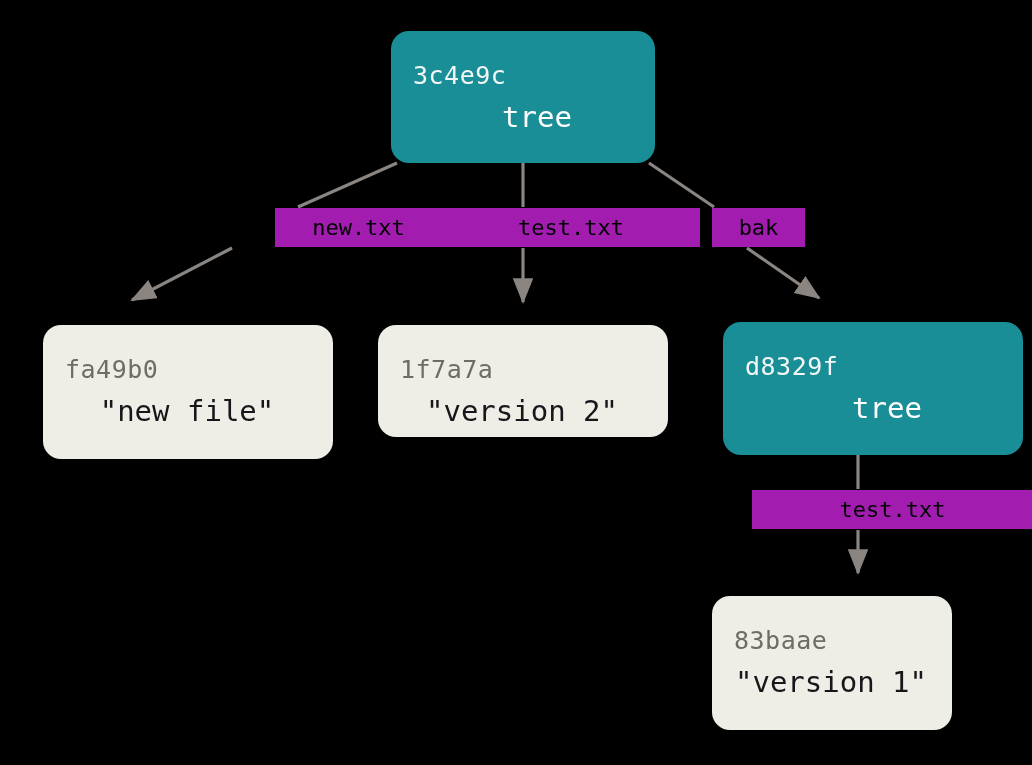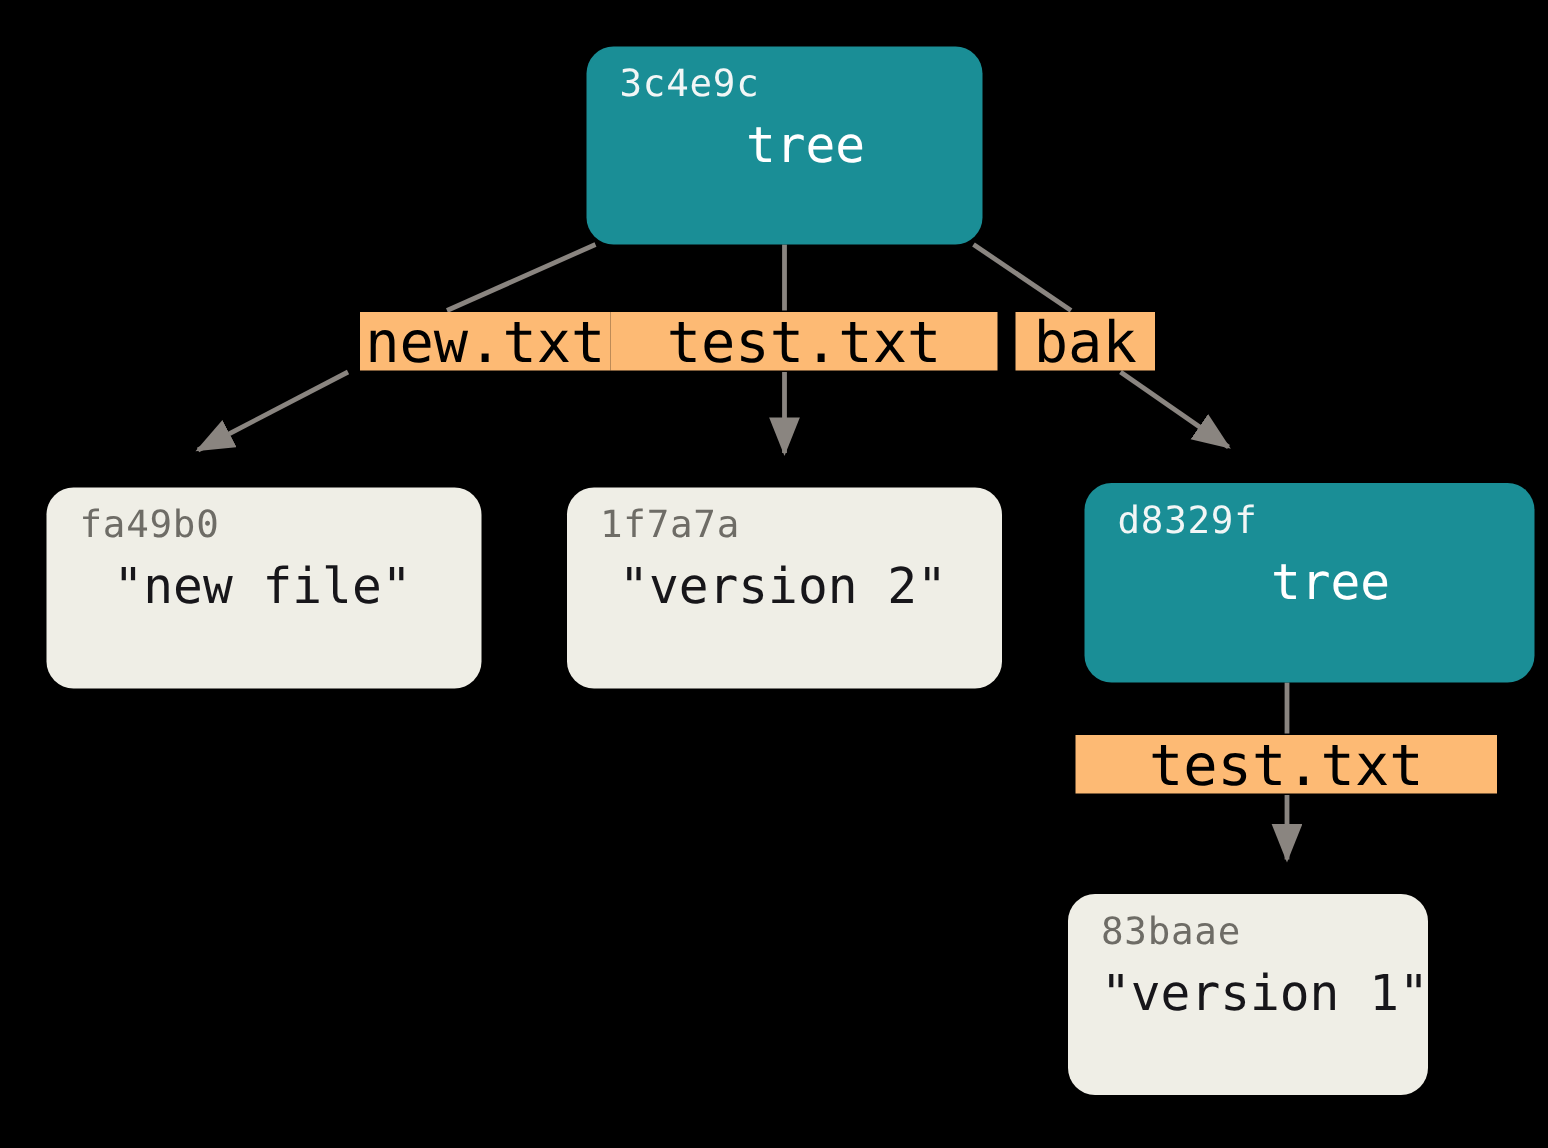--- a/index.html
+++ b/index.html
@@ -30,75 +30,76 @@
     left: 0;
     width: 1032px;
     height: 765px;
     pointer-events: none;
   }
 
   .node {
     position: absolute;
     box-sizing: border-box;
     border-radius: 18px;
-    padding: 10px 20px 0 22px;
+    padding: 30px 20px 0 22px;
     display: block;
     overflow: hidden;
   }
   .node-tree {
     background: #1a8e96;
   }
   .node-blob {
     background: #efeee6;
   }
 
   .node-hash {
     font-size: 25px;
     line-height: 30px;
     letter-spacing: 0.5px;
     white-space: pre;
   }
   .node-tree .node-hash { color: #f2f6f6; }
   .node-blob .node-hash { color: #6e6c66; }
 
   .node-body {
-    font-size: 33px;
+    font-size: 29px;
     line-height: 44px;
     white-space: pre;
     margin-top: 4px;
   }
   .node-tree .node-body {
     color: #ffffff;
     text-align: center;
     padding-left: 26px;
   }
   .node-blob .node-body {
     color: #17161a;
     text-align: center;
     padding-right: 4px;
   }
 
   .edge-label {
     position: absolute;
-    background: #fdba74;
+    background: #a21caf;
     color: #000000;
-    font-size: 38px;
+    font-size: 22px;
     line-height: 38px;
     white-space: pre;
     text-align: center;
     box-sizing: border-box;
     display: flex;
     align-items: center;
     justify-content: center;
+    margin-left: 35px;
   }
 
   
   .n-root      { left: 391px; top: 31px;  width: 264px; height: 132px; }
-  .n-newfile   { left: 31px;  top: 325px; width: 290px; height: 134px; }
-  .n-version2  { left: 378px; top: 325px; width: 290px; height: 134px; }
+  .n-newfile   { left: 43px;  top: 325px; width: 290px; height: 134px; }
+  .n-version2  { left: 378px; top: 325px; width: 290px; height: 112px; }
   .n-bak       { left: 723px; top: 322px; width: 300px; height: 133px; }
   .n-version1  { left: 712px; top: 596px; width: 240px; height: 134px; }
 
   
   .l-newtxt    { left: 240px; top: 208px; width: 167px; height: 39px; }
   .l-testtxt   { left: 407px; top: 208px; width: 258px; height: 39px; }
   .l-bak       { left: 677px; top: 208px; width: 93px;  height: 39px; }
   .l-testtxt2  { left: 717px; top: 490px; width: 281px; height: 39px; }
 </style>
 </head>

